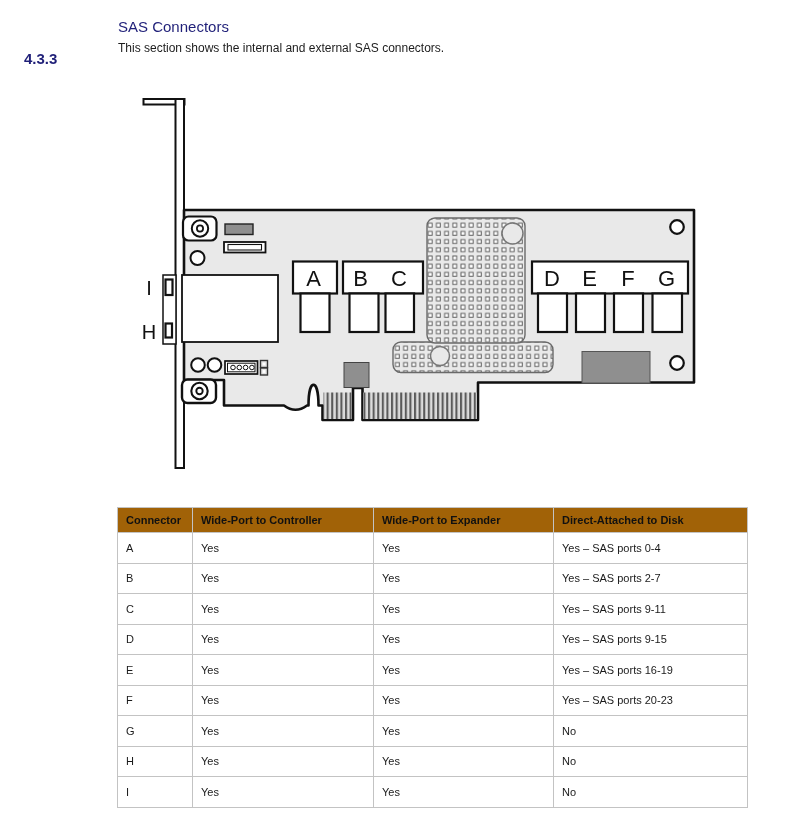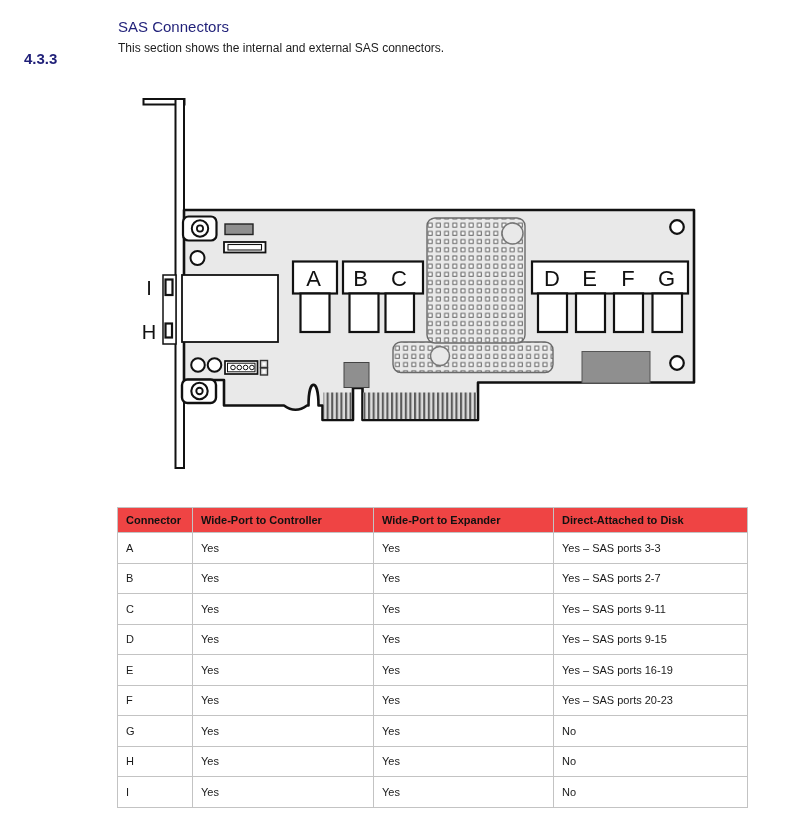--- a/index.html
+++ b/index.html
@@ -11,21 +11,21 @@
   .intro{left:118px;top:41px;font-size:12px;color:#1c1c1c;}
   #diagram{left:0;top:0;width:800px;height:480px;}
   svg text{font-family:"Liberation Sans",sans-serif;}
   .conn-letter{font-size:22px;font-weight:500;fill:#111;}
   .bracket-letter{font-size:20px;font-weight:500;fill:#111;}
   
   .tbl-wrap{left:117px;top:507px;width:630px;}
   table{border-collapse:collapse;table-layout:fixed;width:630px;font-size:11px;}
   th,td{border:1px solid #c3c3c3;vertical-align:middle;text-align:left;
         padding:0 0 0 8px;overflow:hidden;white-space:nowrap;}
-  thead tr{height:25px;background:#ef4444;}
+  thead tr{height:25px;background:#a16207;}
   th{font-weight:bold;color:#111;}
   tbody tr{height:30.5px;background:#fff;}
   td{color:#1a1a1a;}
 </style>
 </head>
 <body>
 
 <div class="abs sec-num">4.3.3</div>
 <div class="abs sec-title">SAS Connectors</div>
 <div class="abs intro">This section shows the internal and external SAS connectors.</div>
@@ -151,21 +151,21 @@
         <th>Wide-Port to Controller</th>
         <th>Wide-Port to Expander</th>
         <th>Direct-Attached to Disk</th>
       </tr>
     </thead>
     <tbody>
         <tr>
           <td>A</td>
           <td>Yes</td>
           <td>Yes</td>
-          <td>Yes – SAS ports 3-3</td>
+          <td>Yes – SAS ports 0-4</td>
         </tr>
         <tr>
           <td>B</td>
           <td>Yes</td>
           <td>Yes</td>
           <td>Yes – SAS ports 2-7</td>
         </tr>
         <tr>
           <td>C</td>
           <td>Yes</td>

